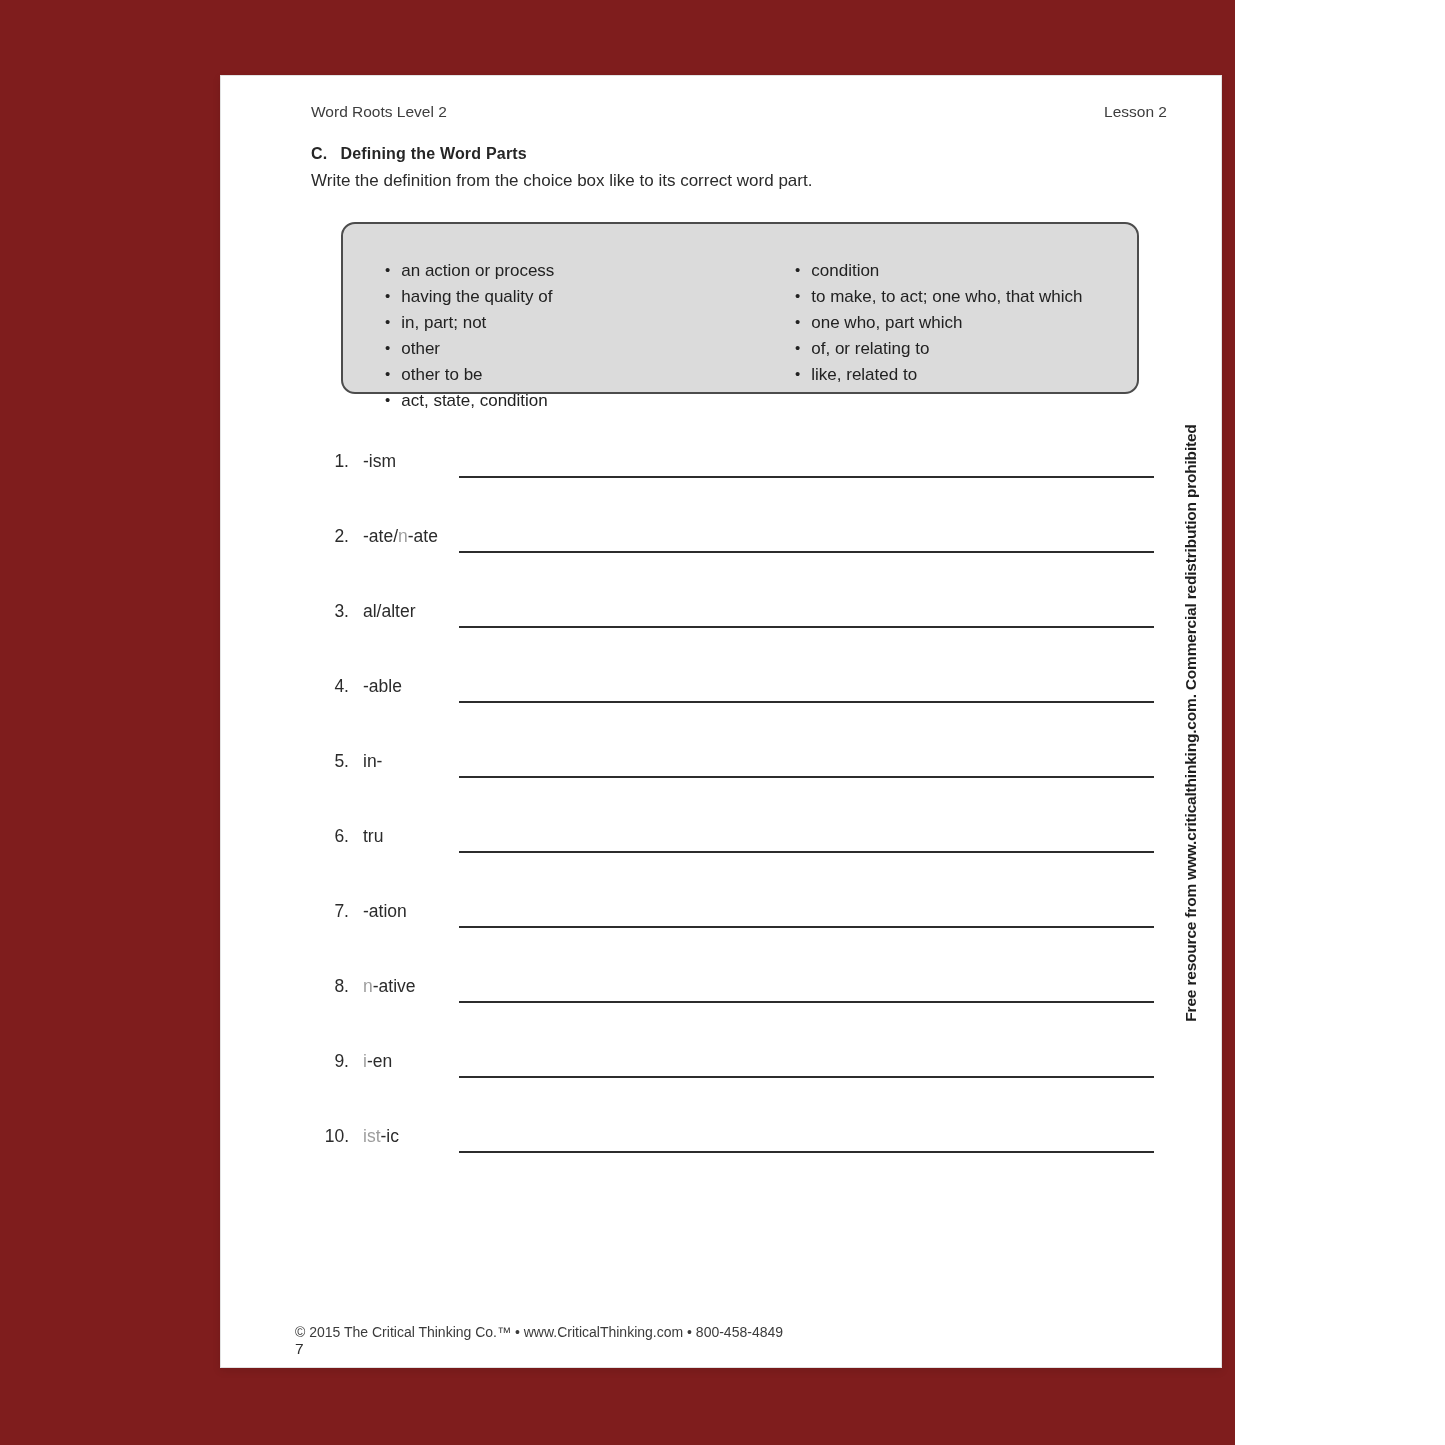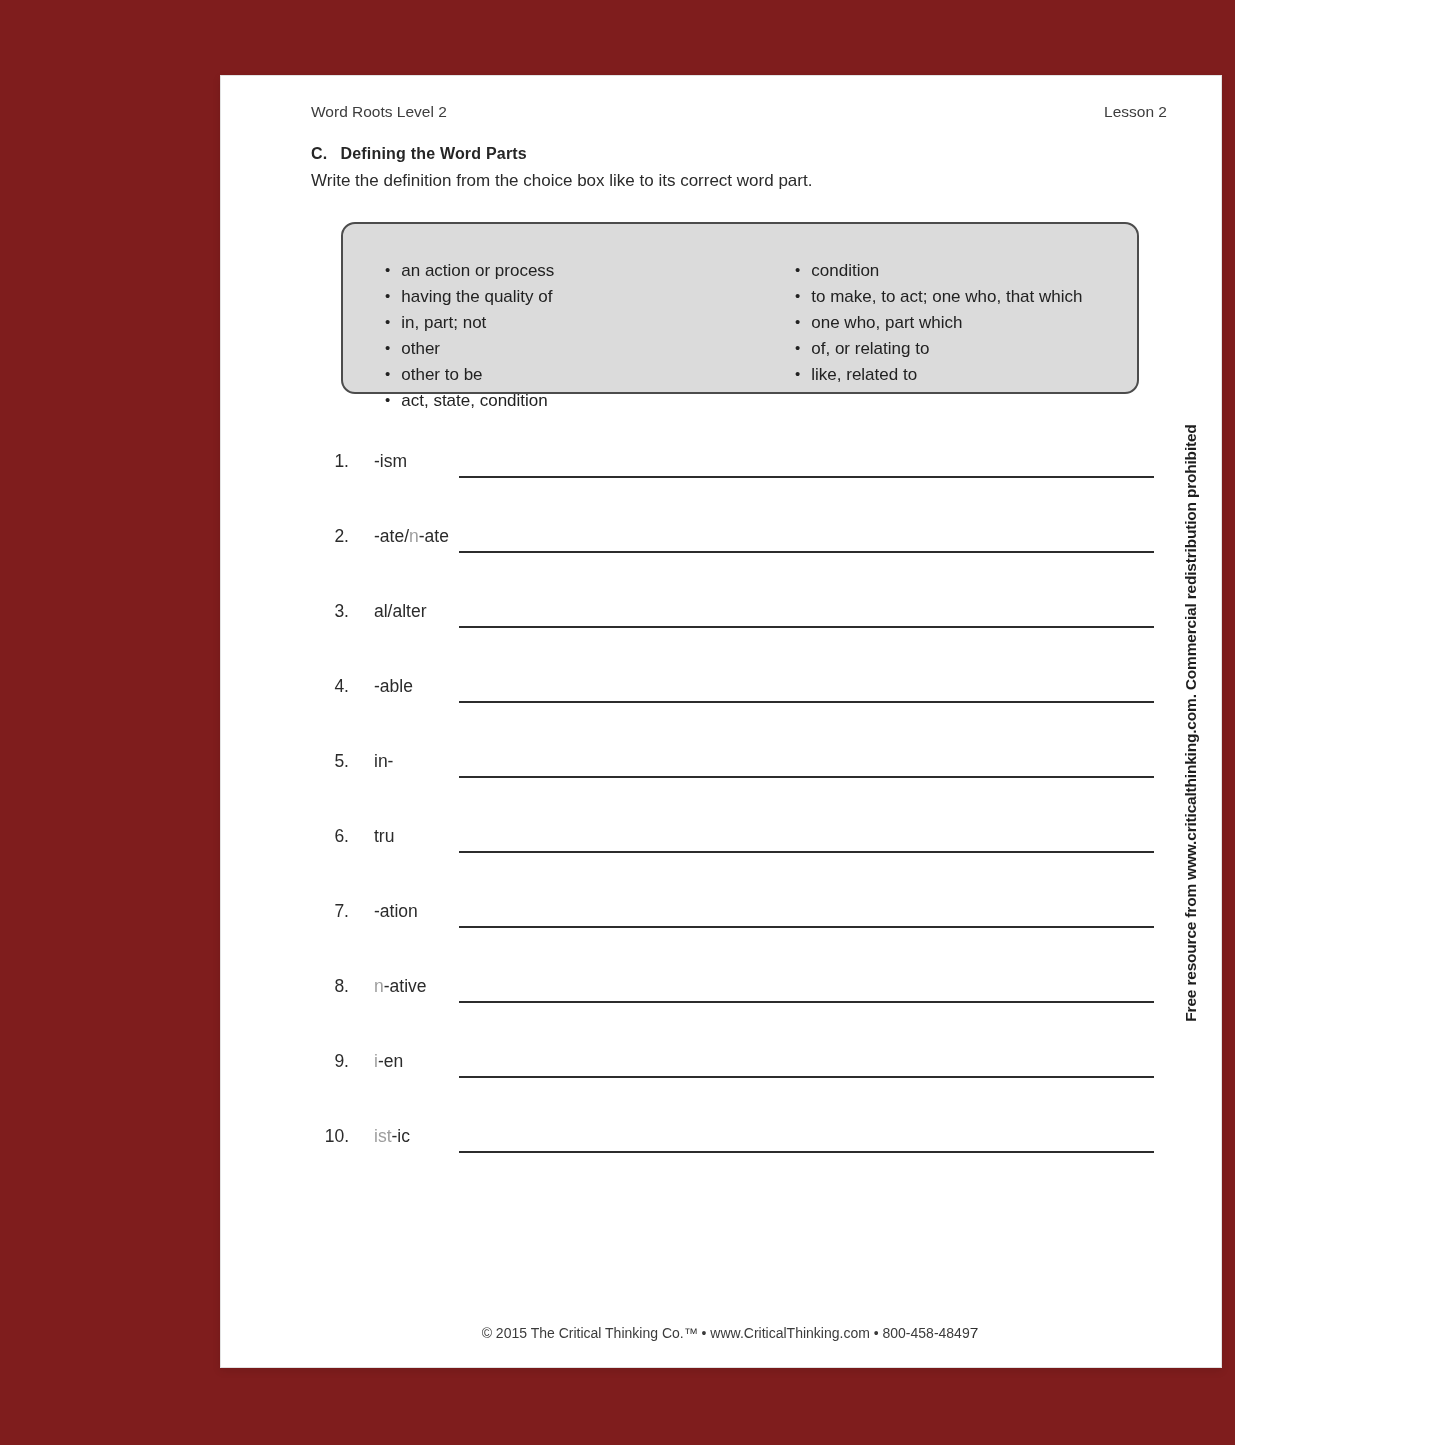--- a/index.html
+++ b/index.html
@@ -105,21 +105,21 @@
     left: 40px;
     width: 88px;
     top: 0;
     text-align: right;
     font-size: 17.5px;
     line-height: 22px;
     color: #2b2b2b;
   }
   .item-row .part {
     position: absolute;
-    left: 153px;
+    left: 142px;
     top: 0;
     font-size: 17.5px;
     line-height: 22px;
     color: #2b2b2b;
     white-space: nowrap;
   }
   .item-row .part .muted { color: var(--muted-gray, #9e9e9e); }
   .item-row .blank {
     position: absolute;
     left: 238px;
@@ -148,20 +148,21 @@
   .page-footer {
     position: absolute;
     top: 1248px;
     left: 74px;
     right: 56px;
     display: flex;
     justify-content: center;
     align-items: baseline;
     font-size: 14px;
     color: #3b3b3b;
+    flex-direction: column;
   }
   .page-footer .page-num { font-size: 15.5px; color: #2e2e2e; }
 </style>
 </head>
 <body>
 
 <div class="canvas">
   <div class="page">
 
     <div class="page-header">

